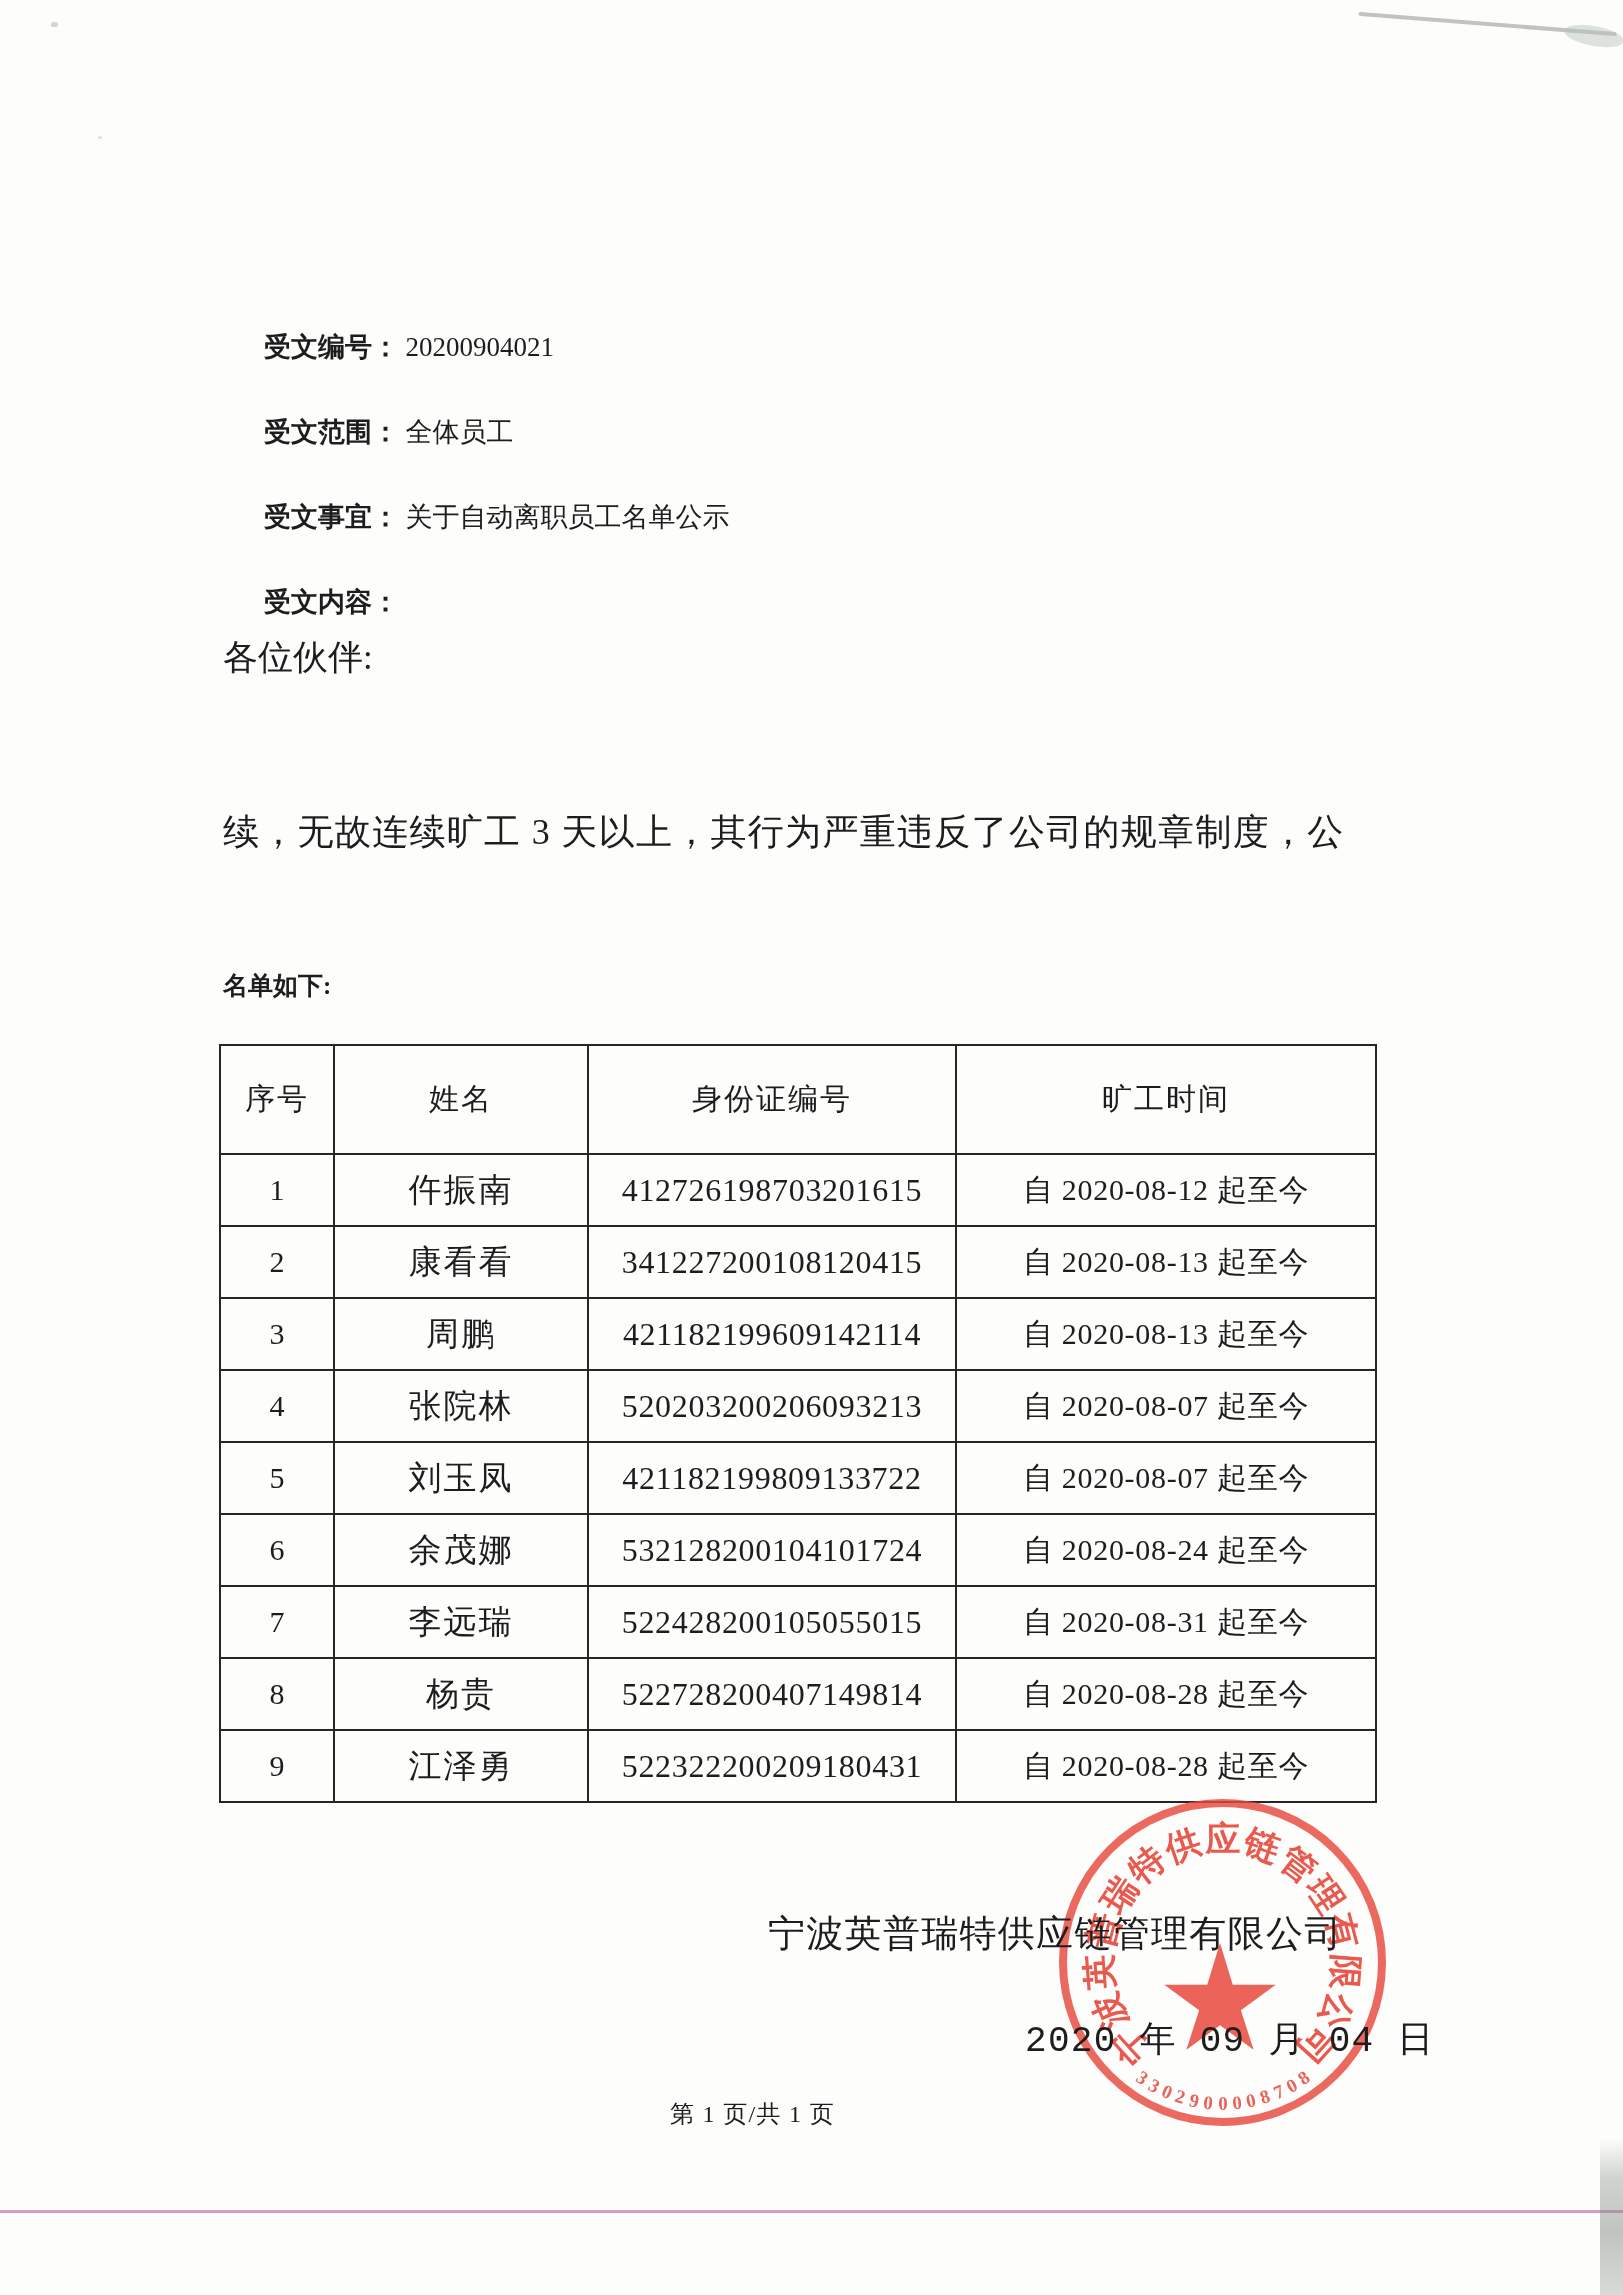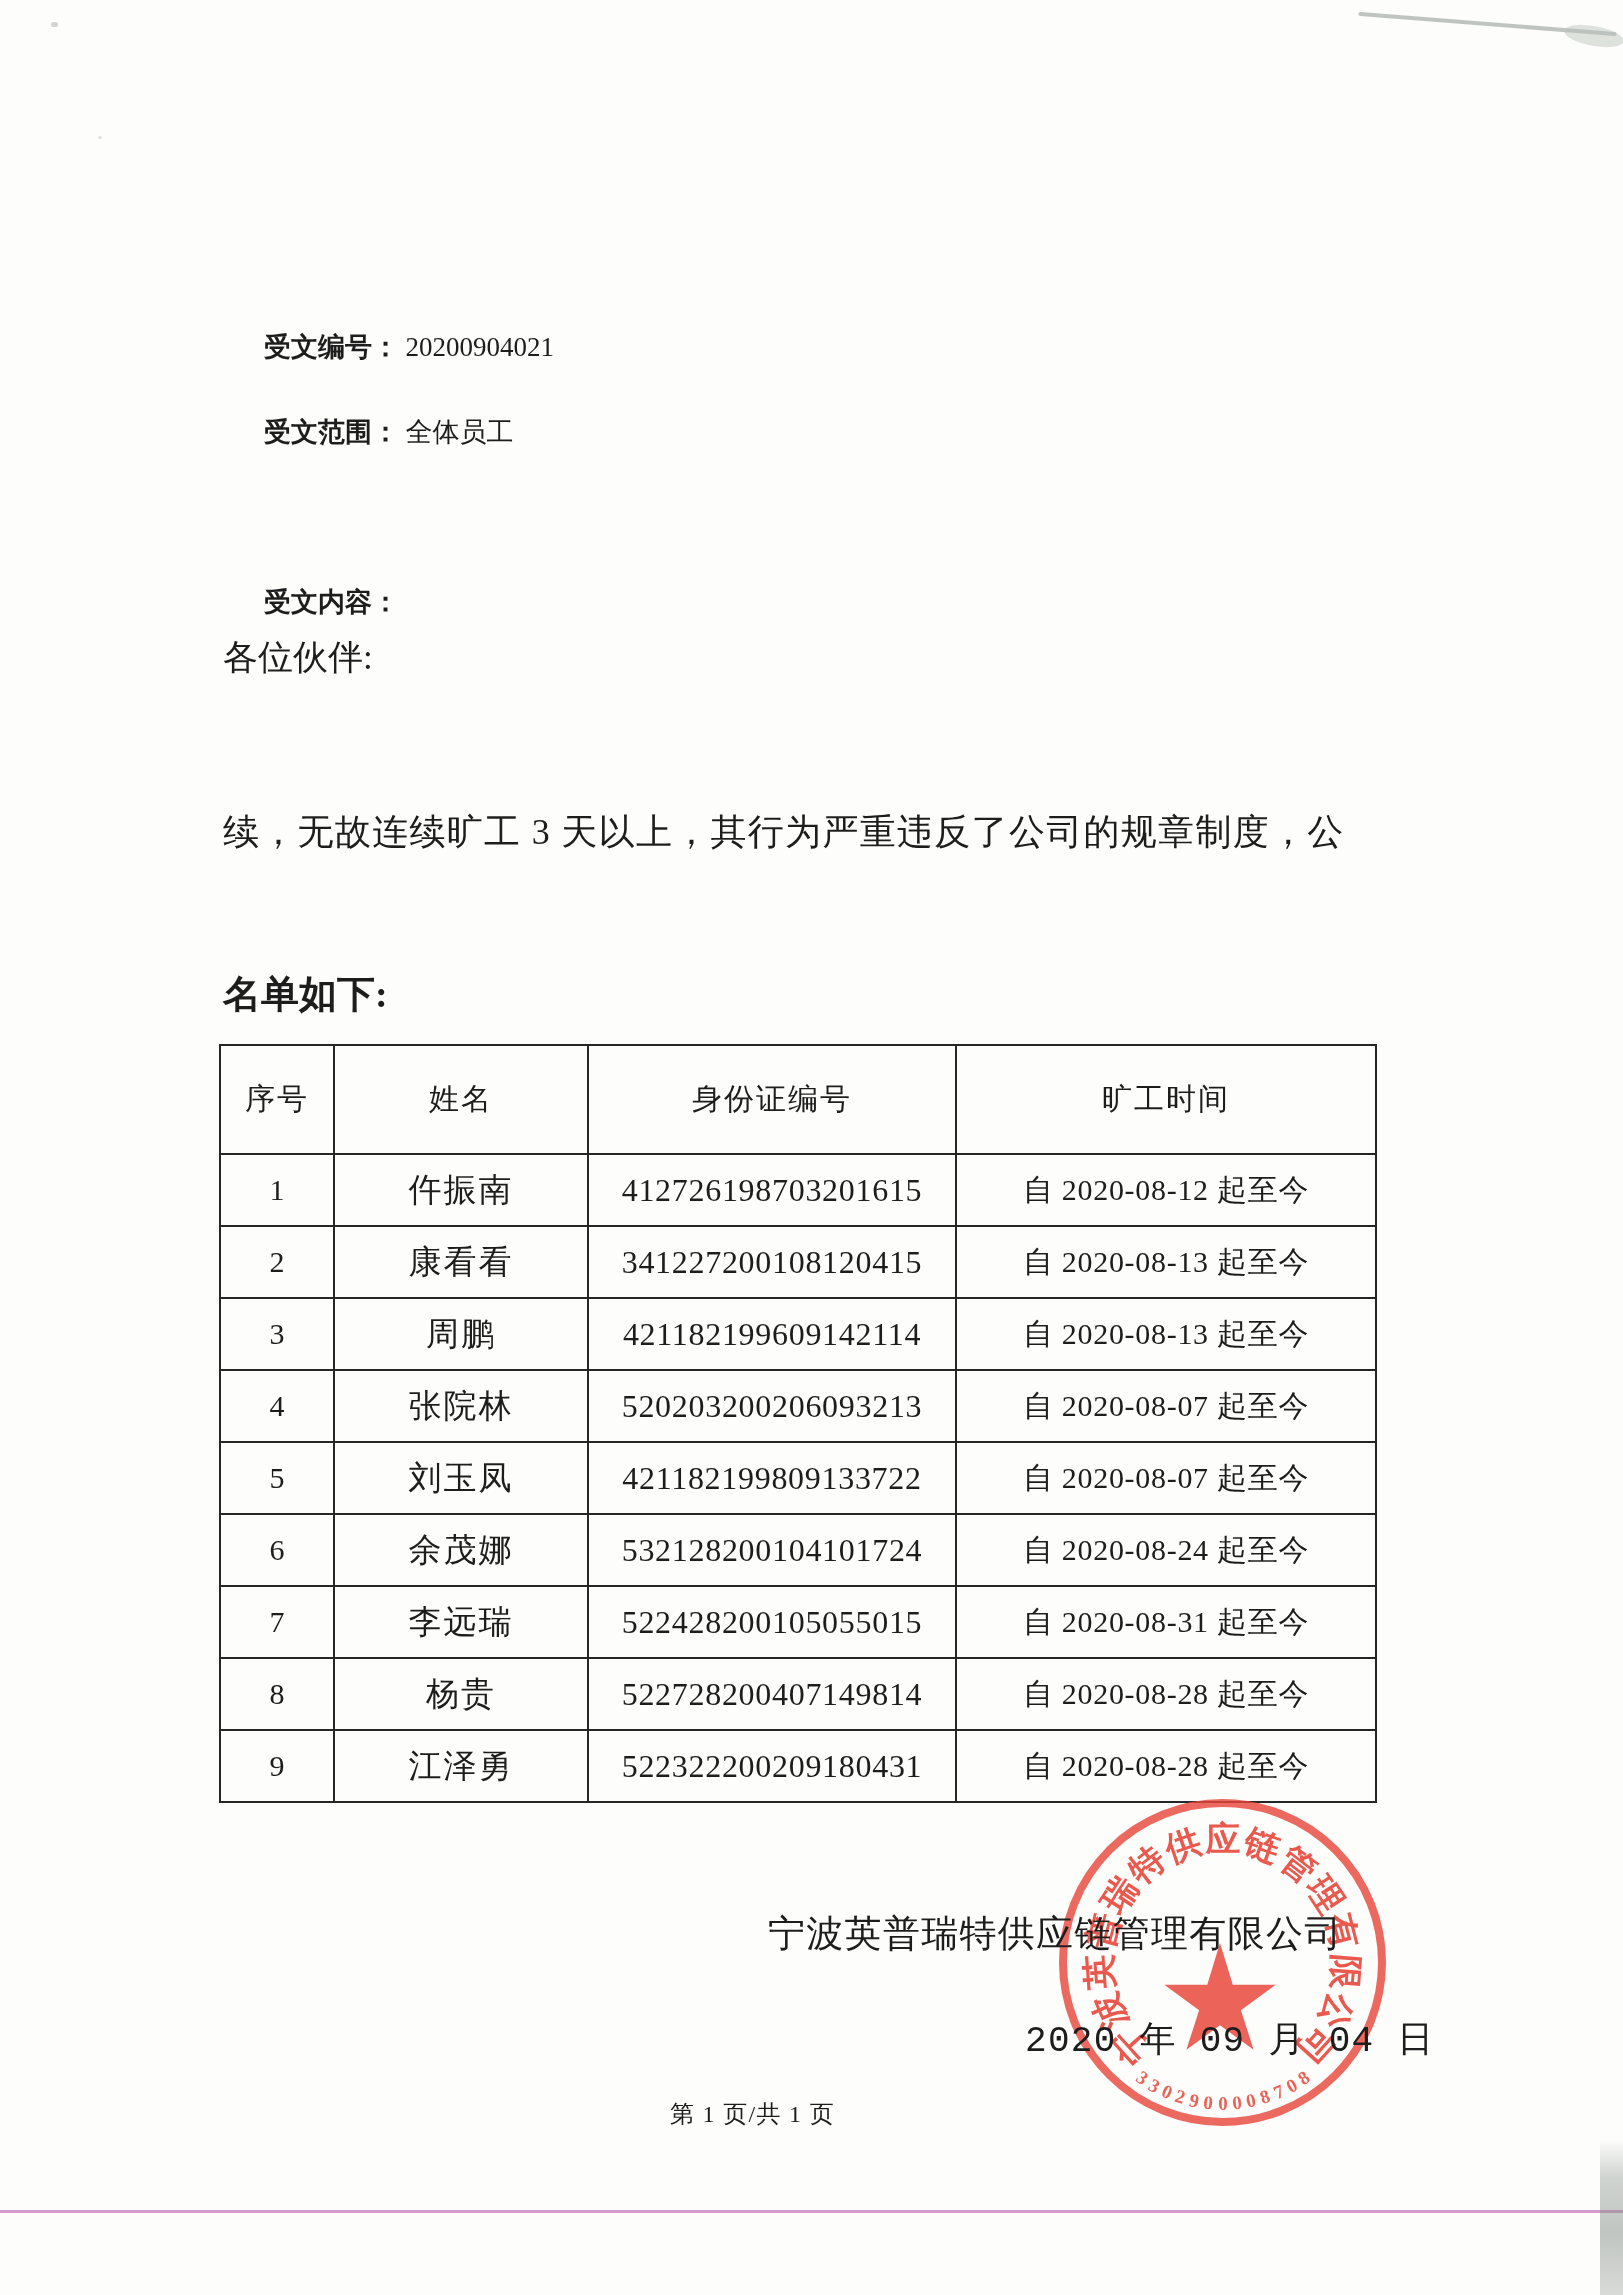--- a/index.html
+++ b/index.html
@@ -20,21 +20,21 @@
     white-space:pre;
     letter-spacing:1.3px;
   }
   
   .meta-row{left:237px;font-size:27px;white-space:pre;}
   .meta-label{font-weight:bold;}
   .meta-value{font-weight:normal;margin-left:6.5px;}
   .salutation{left:223px;top:634px;font-size:35px;}
   
   .body-line{font-size:36px;letter-spacing:1.3px;white-space:pre;}
-  .list-intro{left:223px;top:969px;font-size:38px;font-weight:bold;}
+  .list-intro{left:223px;top:969px;font-size:25px;font-weight:bold;}
   
   table.roster{
     position:absolute;left:219px;top:1044px;
     width:1156px;
     border-collapse:collapse;
     table-layout:fixed;
   }
   table.roster th,table.roster td{
     border:2.6px solid #262626;
     text-align:center;vertical-align:middle;
@@ -101,20 +101,23 @@
   <div class="abs dot-b"></div>
   <div class="abs pink-line"></div>
   <div class="abs right-band"></div>
 
 
   <div class="abs meta-row" style="top:298px">
     <span class="meta-label">受文编号：</span><span class="meta-value">20200904021</span>
   </div>
   <div class="abs meta-row" style="top:383px">
     <span class="meta-label">受文范围：</span><span class="meta-value">全体员工</span>
+  </div>
+  <div class="abs meta-row" style="top:468px">
+    <span class="meta-label">受文事宜：</span><span class="meta-value">关于自动离职员工名单公示</span>
   </div>
   <div class="abs meta-row" style="top:553px">
     <span class="meta-label">受文内容：</span><span class="meta-value"></span>
   </div>
 
   <div class="abs salutation">各位伙伴:</div>
   <div class="abs body-line" style="left:223px;top:808px">续，无故连续旷工 3 天以上，其行为严重违反了公司的规章制度，公</div>
   <div class="abs list-intro">名单如下:</div>
 
   <table class="roster">

